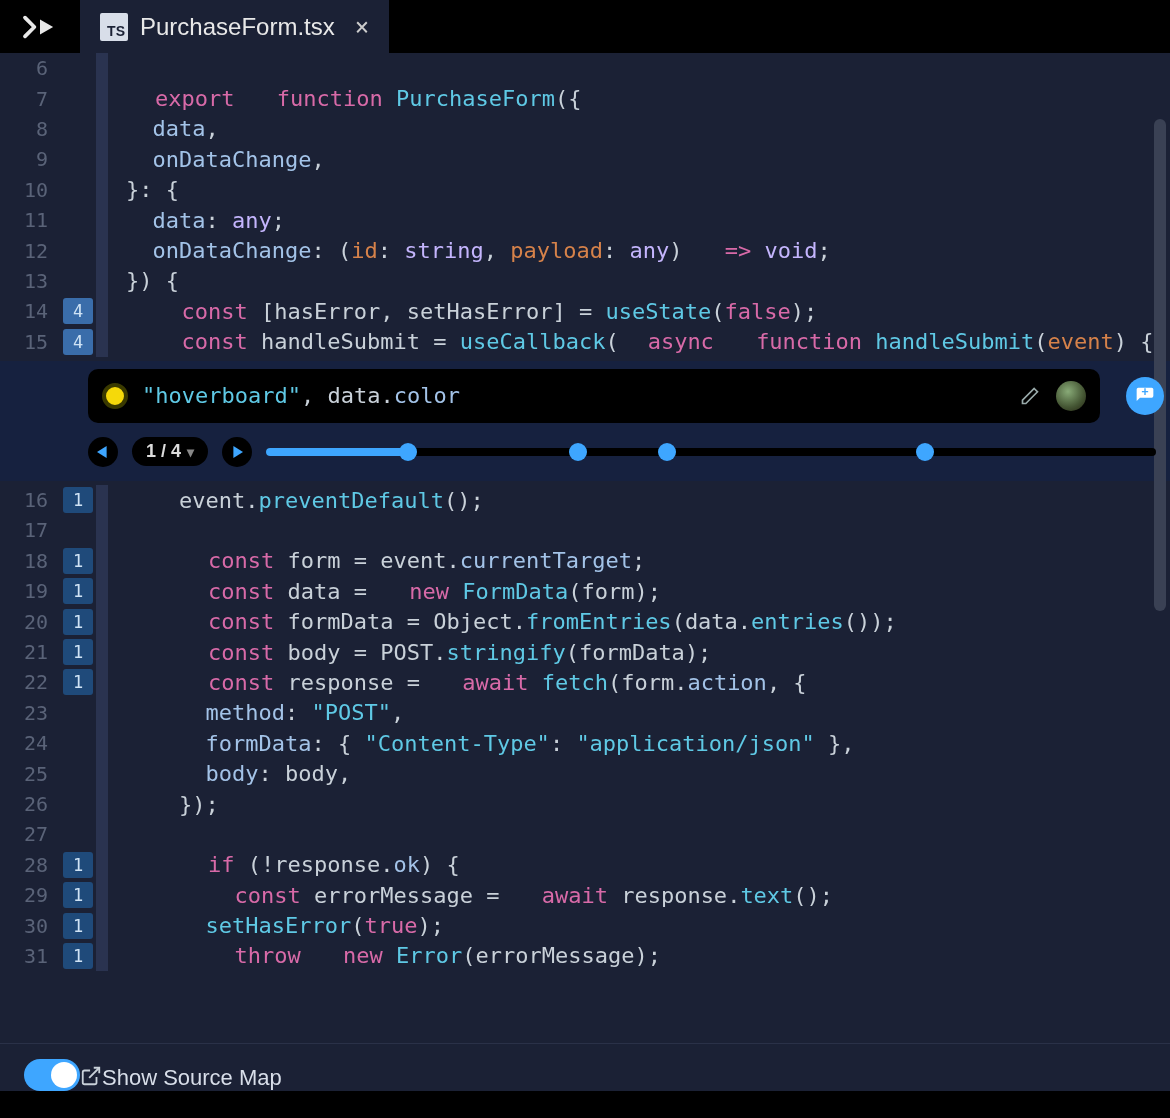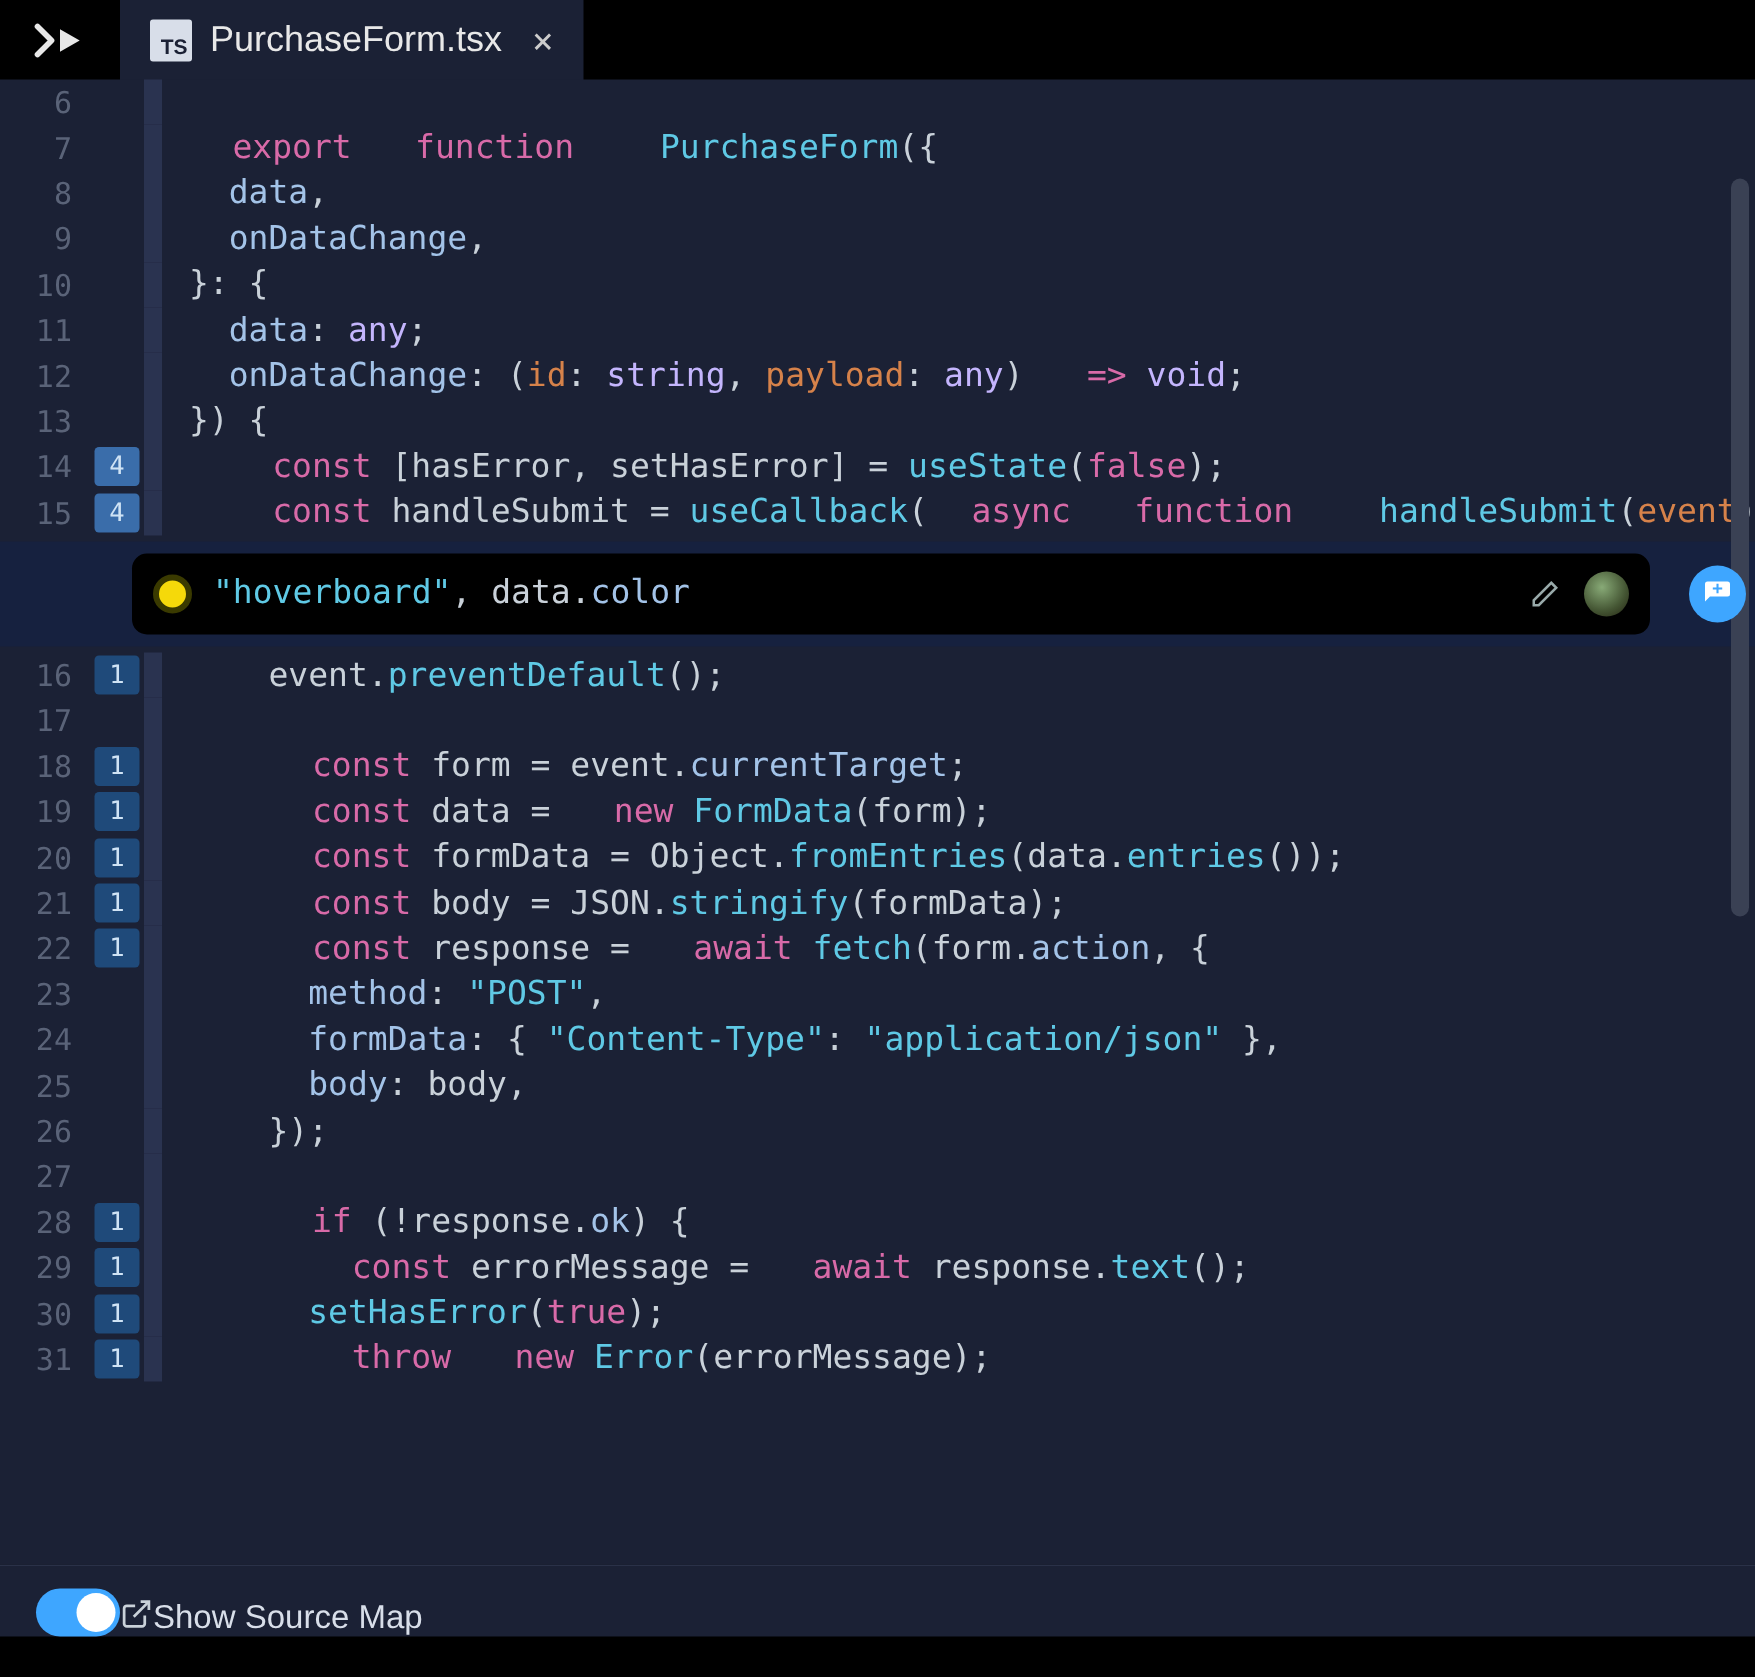--- a/index.html
+++ b/index.html
@@ -102,21 +102,21 @@
   justify-content: center;
   border-radius: 3px;
 }
 .hit-col.light .hit-badge { background: #3a6daa; }
 .code-text {
   font-size: 22px;
   white-space: pre;
   padding-left: 18px;
 }
 .k-keyword { color: #d86aa8; margin-left: 29px; }
-.k-func { color: #5fc9e5; margin-left: 44px; }
+.k-func { color: #5fc9e5; }
 .k-param { color: #d6824a; }
 .k-type { color: #c4b5fd; }
 .k-prop { color: #a3c3e8; }
 .k-punct { color: #c9d1d9; }
 .k-var { color: #c9d1d9; }
 .k-call { color: #5fc9e5; }
 .k-str { color: #5fc9e5; }
 .k-bool { color: #d86aa8; }
 .inline-panel {
   background: #16213f;
@@ -325,20 +325,43 @@
         </div>
         <div class="avatar"></div>
       </div>
       <div class="comment-bubble">
         <svg width="20" height="20" viewBox="0 0 24 24" fill="#fff">
             <path d="M20 2H4a2 2 0 00-2 2v14l4-4h14a2 2 0 002-2V4a2 2 0 00-2-2z"></path>
             <text x="12" y="12" text-anchor="middle" font-size="14" fill="#3ea6ff" font-weight="bold">+</text>
           </svg>
       </div>
     </div>
+    <div class="timeline-row">
+      <div class="tri-btn">
+        <svg width="12" height="12" viewBox="0 0 10 10">
+            <polygon points="8,0 0,5 8,10" fill="#3ea6ff"></polygon>
+          </svg>
+      </div>
+      <div class="counter-pill">
+        <span>1 / 4</span>
+        <span class="chev">▾</span>
+      </div>
+      <div class="tri-btn">
+        <svg width="12" height="12" viewBox="0 0 10 10">
+            <polygon points="2,0 10,5 2,10" fill="#3ea6ff"></polygon>
+          </svg>
+      </div>
+      <div class="timeline-track" id="timeline">
+        <div class="timeline-fill" id="timeline-fill" style="width: 16%;"></div>
+      <div class="timeline-dot" style="left: 16%;"></div>
+          <div class="timeline-dot" style="left: 35%;"></div>
+          <div class="timeline-dot" style="left: 45%;"></div>
+          <div class="timeline-dot" style="left: 74%;"></div>
+        </div>
+    </div>
   </div>
 
   <div class="code-area" id="code-block-2">
       <div class="code-line">
         <div class="gutter">16</div>
         <div class="hit-col">
           <div class="hit-badge">1</div>
         </div>
         <div class="track-strip"></div>
         <div class="code-text"><span>    </span><span class="k-var">event</span><span class="k-punct">.</span><span class="k-call">preventDefault</span><span class="k-punct">();</span></div>
@@ -372,21 +395,21 @@
         </div>
         <div class="track-strip"></div>
         <div class="code-text"><span>    </span><span class="k-keyword">const</span><span> </span><span class="k-var">formData</span><span class="k-punct"> = </span><span class="k-var">Object</span><span class="k-punct">.</span><span class="k-call">fromEntries</span><span class="k-punct">(</span><span class="k-var">data</span><span class="k-punct">.</span><span class="k-call">entries</span><span class="k-punct">());</span></div>
       </div>
       <div class="code-line">
         <div class="gutter">21</div>
         <div class="hit-col">
           <div class="hit-badge">1</div>
         </div>
         <div class="track-strip"></div>
-        <div class="code-text"><span>    </span><span class="k-keyword">const</span><span> </span><span class="k-var">body</span><span class="k-punct"> = </span><span class="k-var">JSON</span><span class="k-punct">.</span><span class="k-call">stringify</span><span class="k-punct">(</span><span class="k-var">formData</span><span class="k-punct">);</span></div>
+        <div class="code-text"><span>    </span><span class="k-keyword">const</span><span> </span><span class="k-var">body</span><span class="k-punct"> = </span><span class="k-var">POST</span><span class="k-punct">.</span><span class="k-call">stringify</span><span class="k-punct">(</span><span class="k-var">formData</span><span class="k-punct">);</span></div>
       </div>
       <div class="code-line">
         <div class="gutter">22</div>
         <div class="hit-col">
           <div class="hit-badge">1</div>
         </div>
         <div class="track-strip"></div>
         <div class="code-text"><span>    </span><span class="k-keyword">const</span><span> </span><span class="k-var">response</span><span class="k-punct"> = </span><span class="k-keyword">await</span><span> </span><span class="k-call">fetch</span><span class="k-punct">(</span><span class="k-var">form</span><span class="k-punct">.</span><span class="k-prop">action</span><span class="k-punct">, {</span></div>
       </div>
       <div class="code-line">

